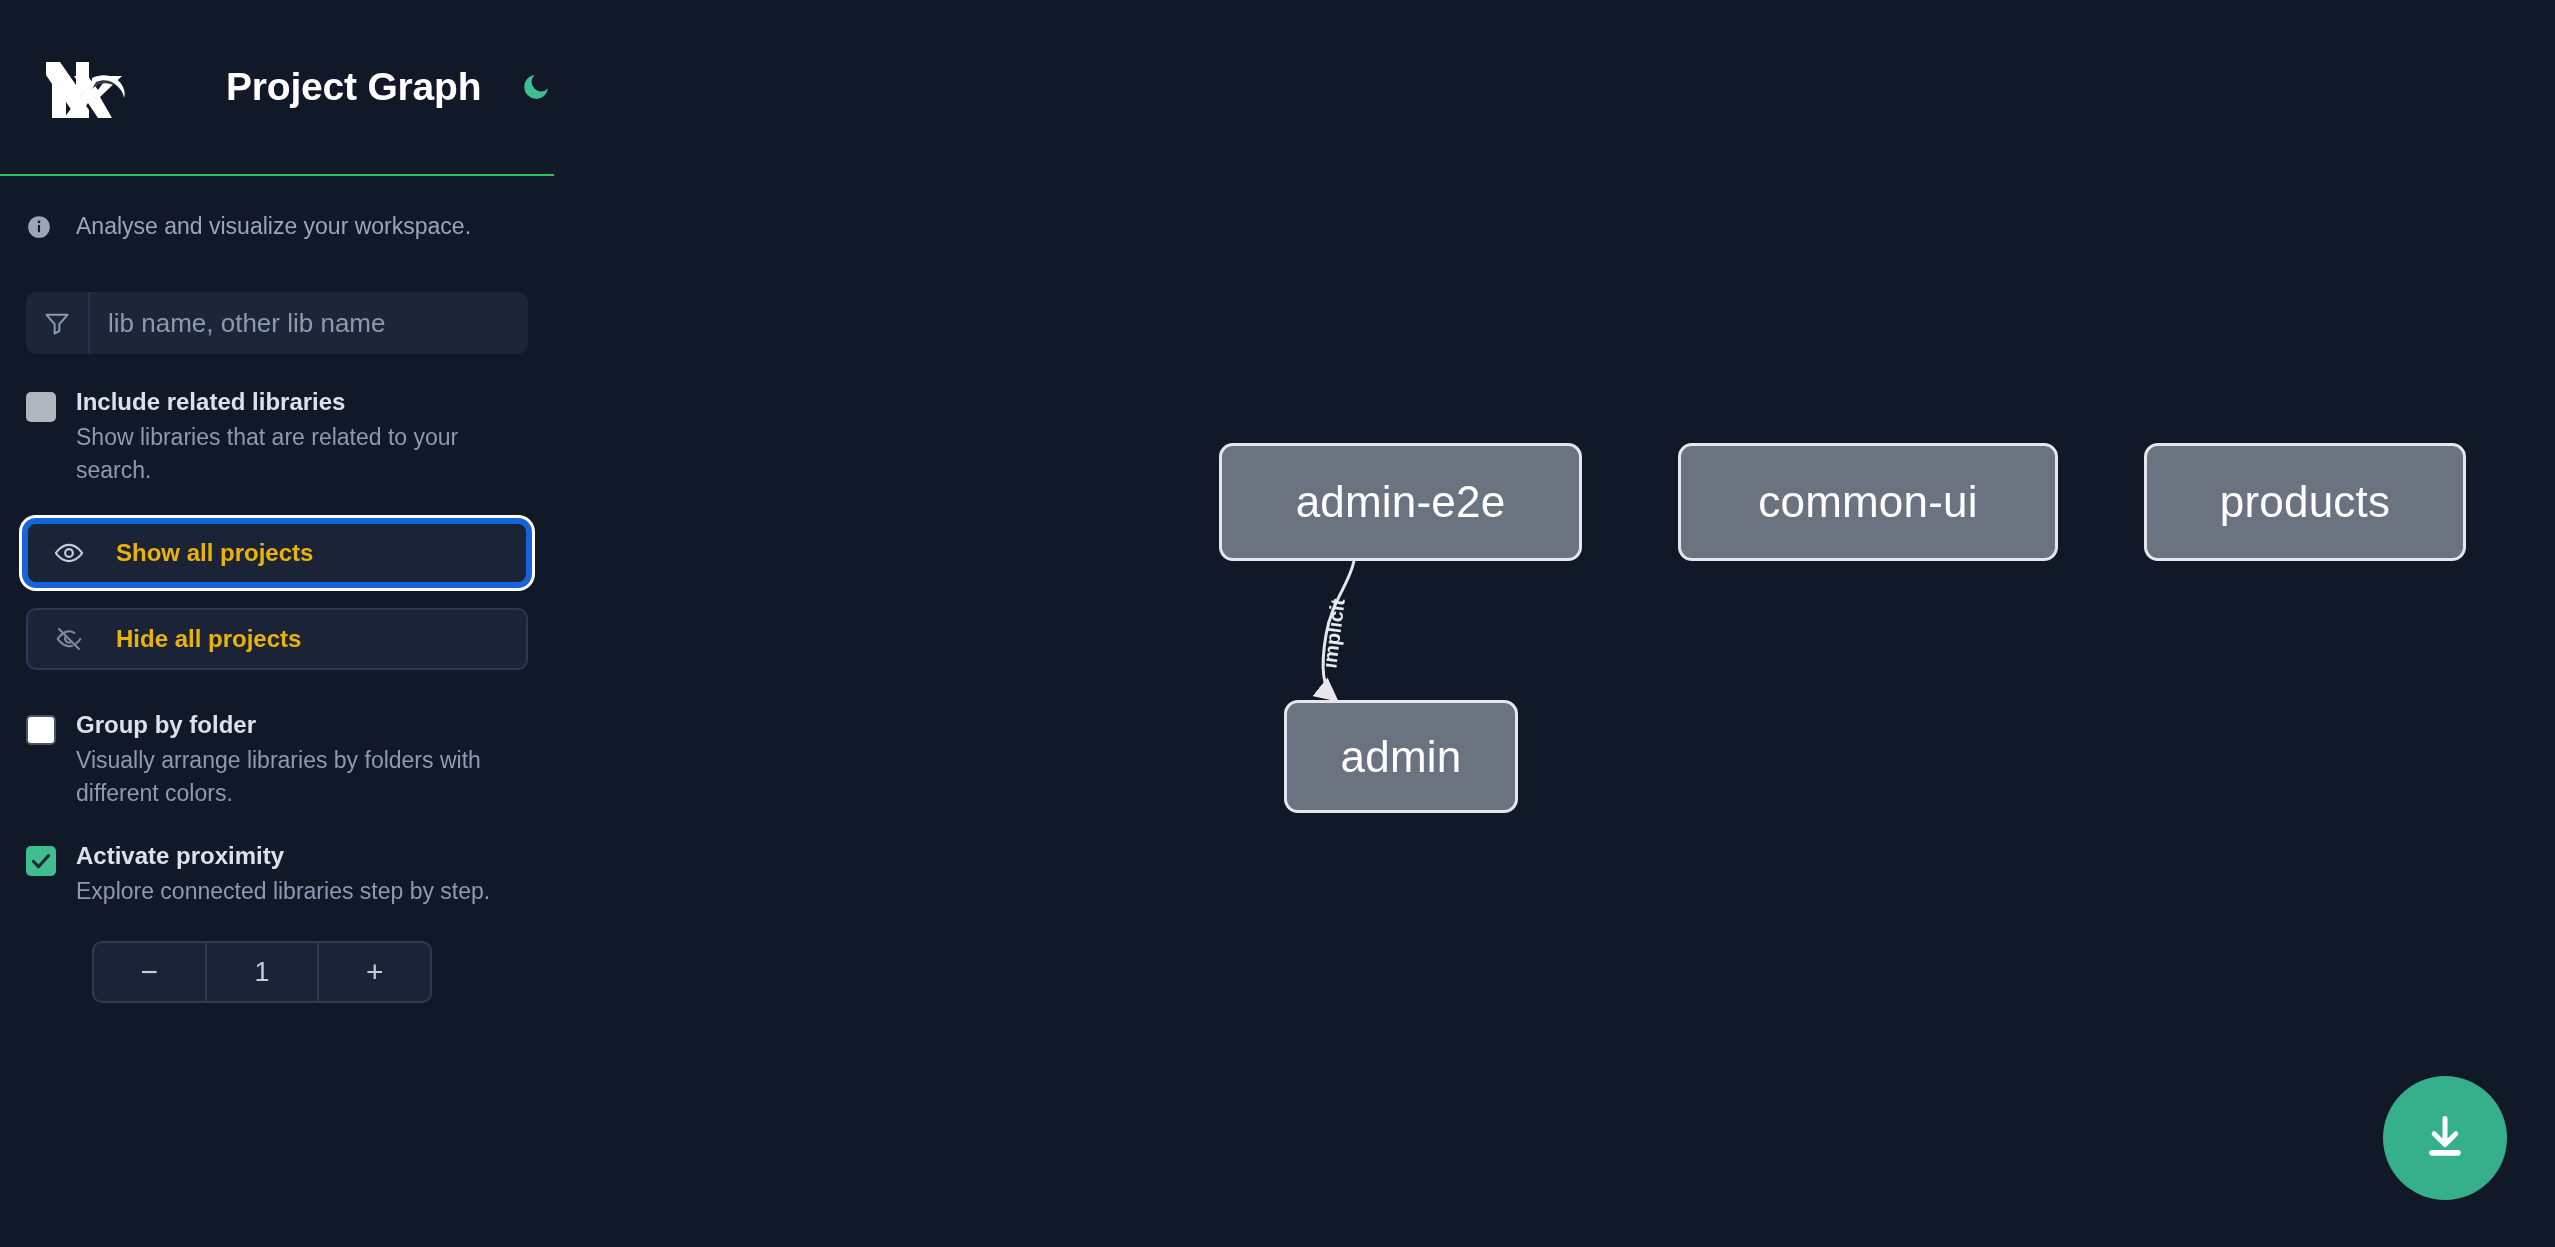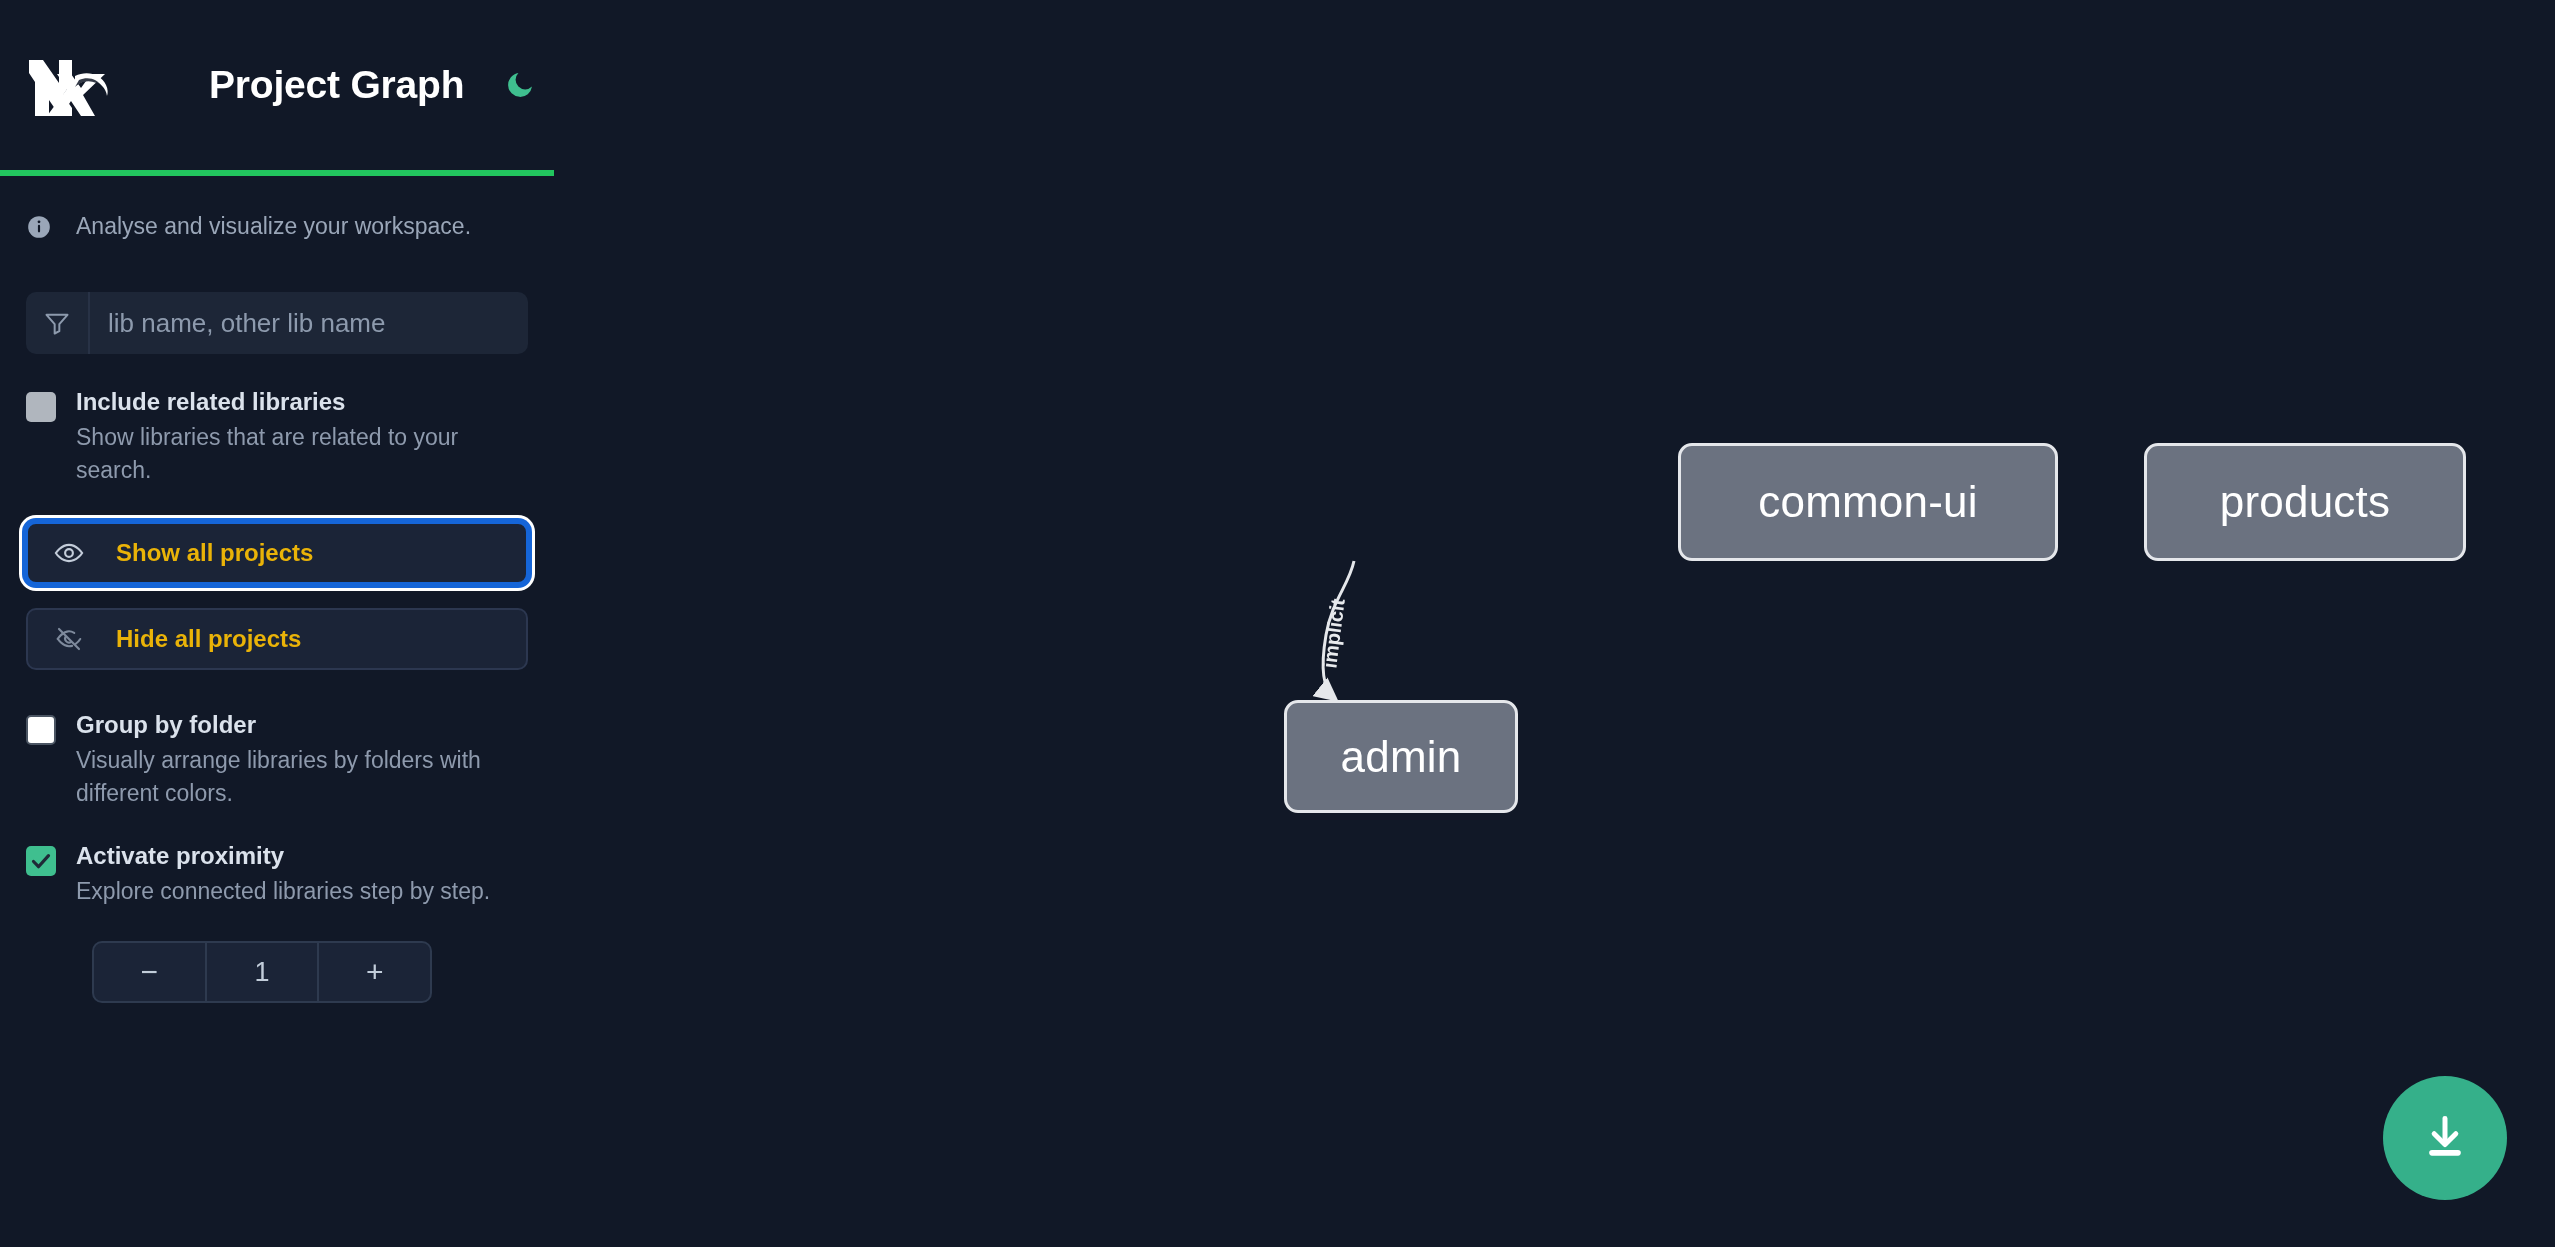--- a/index.html
+++ b/index.html
@@ -17,22 +17,22 @@
     width: 554px; height: 1247px;
     background: #111827;
     position: relative;
     flex: 0 0 554px;
     overflow: hidden;
   }
   .sb-header {
     height: 176px;
     display: flex;
     align-items: center;
-    padding-left: 27px;
-    border-bottom: 6px solid #22c55e;
+    padding-left: 44px;
+    border-bottom: 2px solid #22c55e;
   }
   .nx-logo { width: 86px; height: 62px; flex: 0 0 86px; }
   .app-title {
     color: #ffffff;
     font-size: 39px;
     font-weight: 600;
     margin-left: 96px;
     letter-spacing: -0.2px;
     white-space: nowrap;
   }
@@ -314,20 +314,21 @@
         <marker id="arrow" viewBox="0 0 12 12" refX="9" refY="6" markerWidth="8" markerHeight="8" orient="auto-start-reverse">
           <path d="M0 0 L12 6 L0 12 z" fill="#e5e7eb"></path>
         </marker>
       </defs>
 
       <path d="M800 561 C795 585 778 600 772 635 C766 670 770 690 780 698" fill="none" stroke="#e5e7eb" stroke-width="3" marker-end="url(#arrow)"></path>
 
       <path d="M2135 561 C2130 585 2112 600 2106 635 C2100 670 2104 690 2114 698" fill="none" stroke="#e5e7eb" stroke-width="3" marker-end="url(#arrow)"></path>
     </svg>
 
+    <div class="node" style="left:665px;top:443px;width:363px;height:118px;">admin-e2e</div>
     <div class="node" style="left:1124px;top:443px;width:380px;height:118px;">common-ui</div>
     <div class="node" style="left:1590px;top:443px;width:322px;height:118px;">products</div>
 
     <div class="node" style="left:730px;top:700px;width:234px;height:113px;">admin</div>
 
     <div class="edge-label" style="left:745px;top:622px;transform:rotate(-83deg);">implicit</div>
 
     <button class="fab">
       <span>
         <svg viewBox="0 0 24 24" width="52" height="52" aria-hidden="true">

